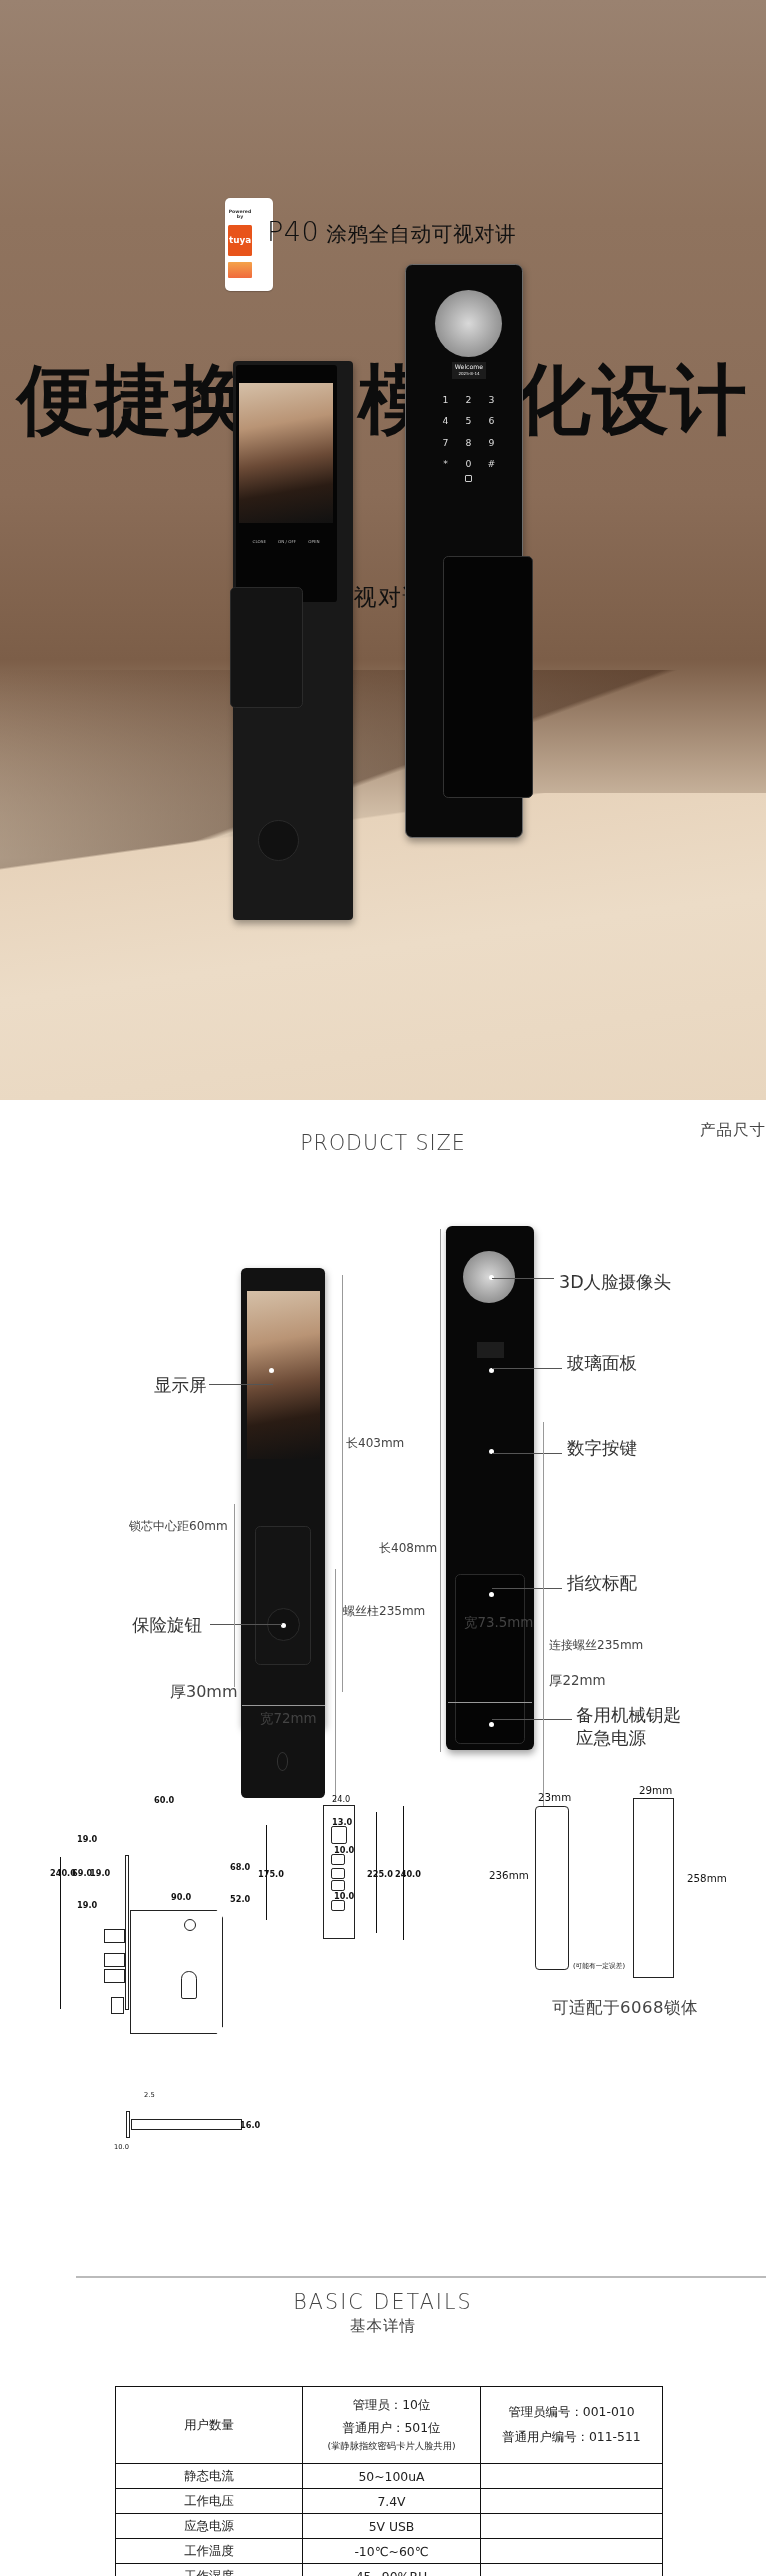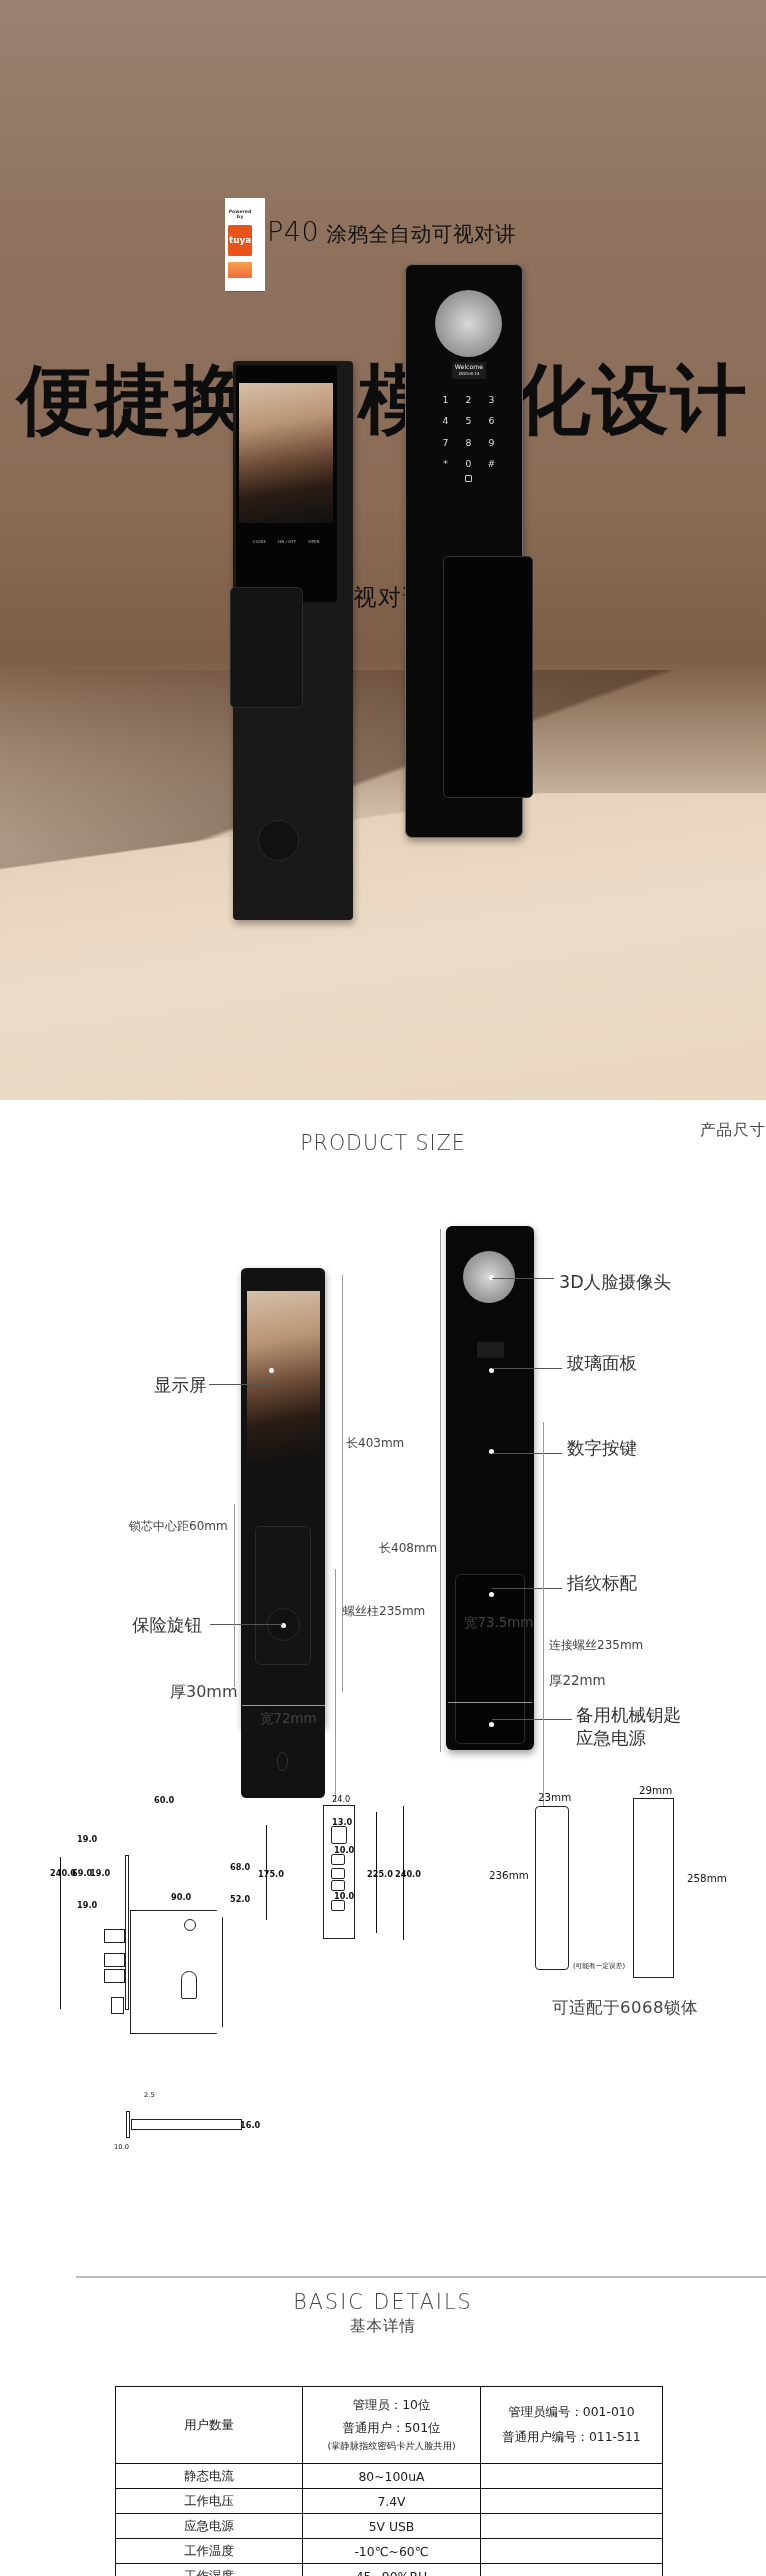--- a/index.html
+++ b/index.html
@@ -3,21 +3,21 @@
 <meta charset="utf-8">
 <style>
 *{box-sizing:border-box;margin:0;padding:0}
 body{width:766px;height:4108px;background:#fff;font-family:"DejaVu Sans","Liberation Sans",sans-serif;color:#333;position:relative;overflow:hidden}
 .abs{position:absolute}
 
 #hero{left:0;top:0;width:766px;height:1100px;overflow:hidden;
  background:linear-gradient(180deg,#9a8270 0%,#8f735e 20%,#8a6c57 45%,#7c5e48 60%,#e9d8c1 78%,#eadac3 100%)}
 #hero .wall-shadow{left:0;top:670px;width:766px;height:258px;background:linear-gradient(160deg,rgba(60,35,20,0) 0%,rgba(60,35,20,.45) 45%,rgba(60,35,20,0) 46%)}
 #hero .floor{left:0;top:793px;width:766px;height:309px;background:linear-gradient(172deg,transparent 0,transparent 18%,#e7d3bb 18.5%,#ecdcc7 50%,#e8d6bf 100%)}
-.tuya-badge{left:225px;top:198px;width:40px;height:93px;background:#fff;border-radius:0;box-shadow:0 0.5px 1px rgba(0,0,0,.2)}
+.tuya-badge{left:225px;top:198px;width:48px;height:93px;background:#fff;border-radius:5px;box-shadow:0 0.5px 1px rgba(0,0,0,.2)}
 .tuya-badge .pw{position:absolute;top:11.3px;left:0;width:30px;text-align:center;font-size:4.6px;color:#333;font-weight:bold}
 .tuya-badge .logo{position:absolute;top:27px;left:3.1px;width:24px;height:31px;background:#e8541a;border-radius:1.5px;color:#fff;font-size:8.8px;font-weight:bold;text-align:center;line-height:30px}
 .tuya-badge .stripe{position:absolute;top:64px;left:3.1px;width:24px;height:15.5px;background:linear-gradient(180deg,#f4a24a,#f06a3d);border-radius:1px}
 .hero-model{left:267px;top:216px;font-size:27px;color:#111;letter-spacing:0.5px;font-weight:300;white-space:nowrap}
 .hero-model .sub{font-size:20.6px;margin-left:7.2px}
 .hero-title{left:0;width:766px;top:350px;text-align:center;font-size:76px;font-weight:bold;color:#0d0d0d;letter-spacing:2.1px;white-space:nowrap}
 .hero-sub{left:0;width:766px;top:582px;text-align:center;font-size:23px;color:#111;letter-spacing:1.5px}
 
 .lock-body{background:#191919;border-radius:4.1px;box-shadow:1px 3.1px 7.2px rgba(0,0,0,.35)}
 .lock-screen{background:#050505;border-radius:3.1px}
@@ -227,21 +227,21 @@
       <div style="margin-top:5.2px">普通用户：501位</div>
       <div class="small" style="margin-top:3.1px">(掌静脉指纹密码卡片人脸共用)</div>
     </td>
     <td class="c3">
       <div>管理员编号：001-010</div>
       <div style="margin-top:7.2px">普通用户编号：011-511</div>
     </td>
   </tr>
   <tr>
         <td>静态电流</td>
-        <td>80~100uA</td>
+        <td>50~100uA</td>
         <td></td>
       </tr>
   <tr>
         <td>工作电压</td>
         <td>7.4V</td>
         <td></td>
       </tr>
   <tr>
         <td>应急电源</td>
         <td>5V USB</td>

